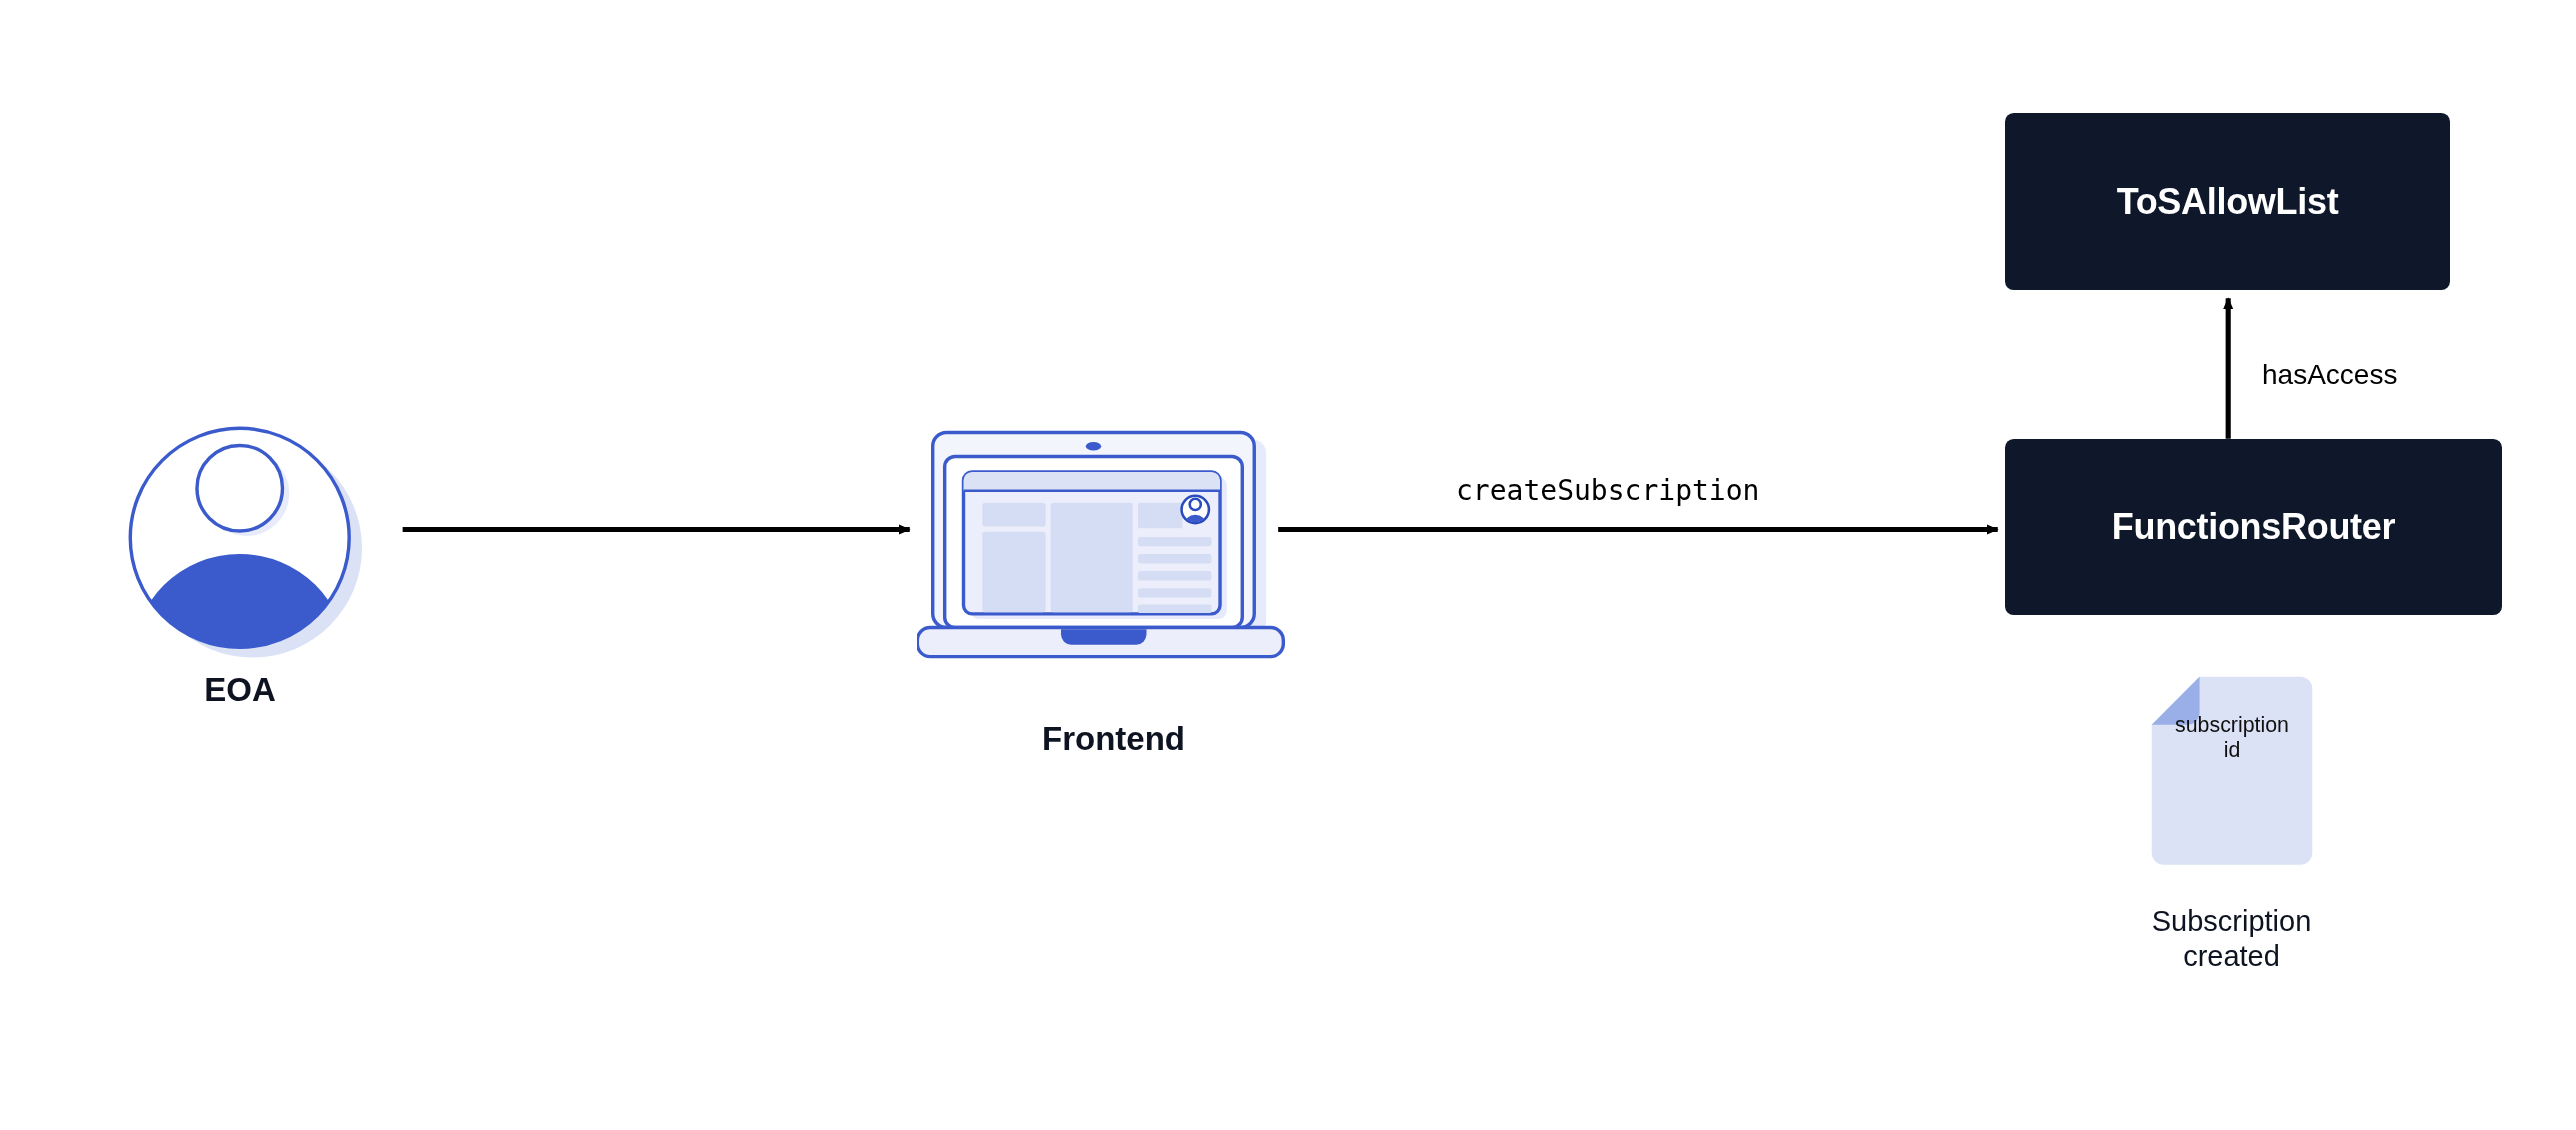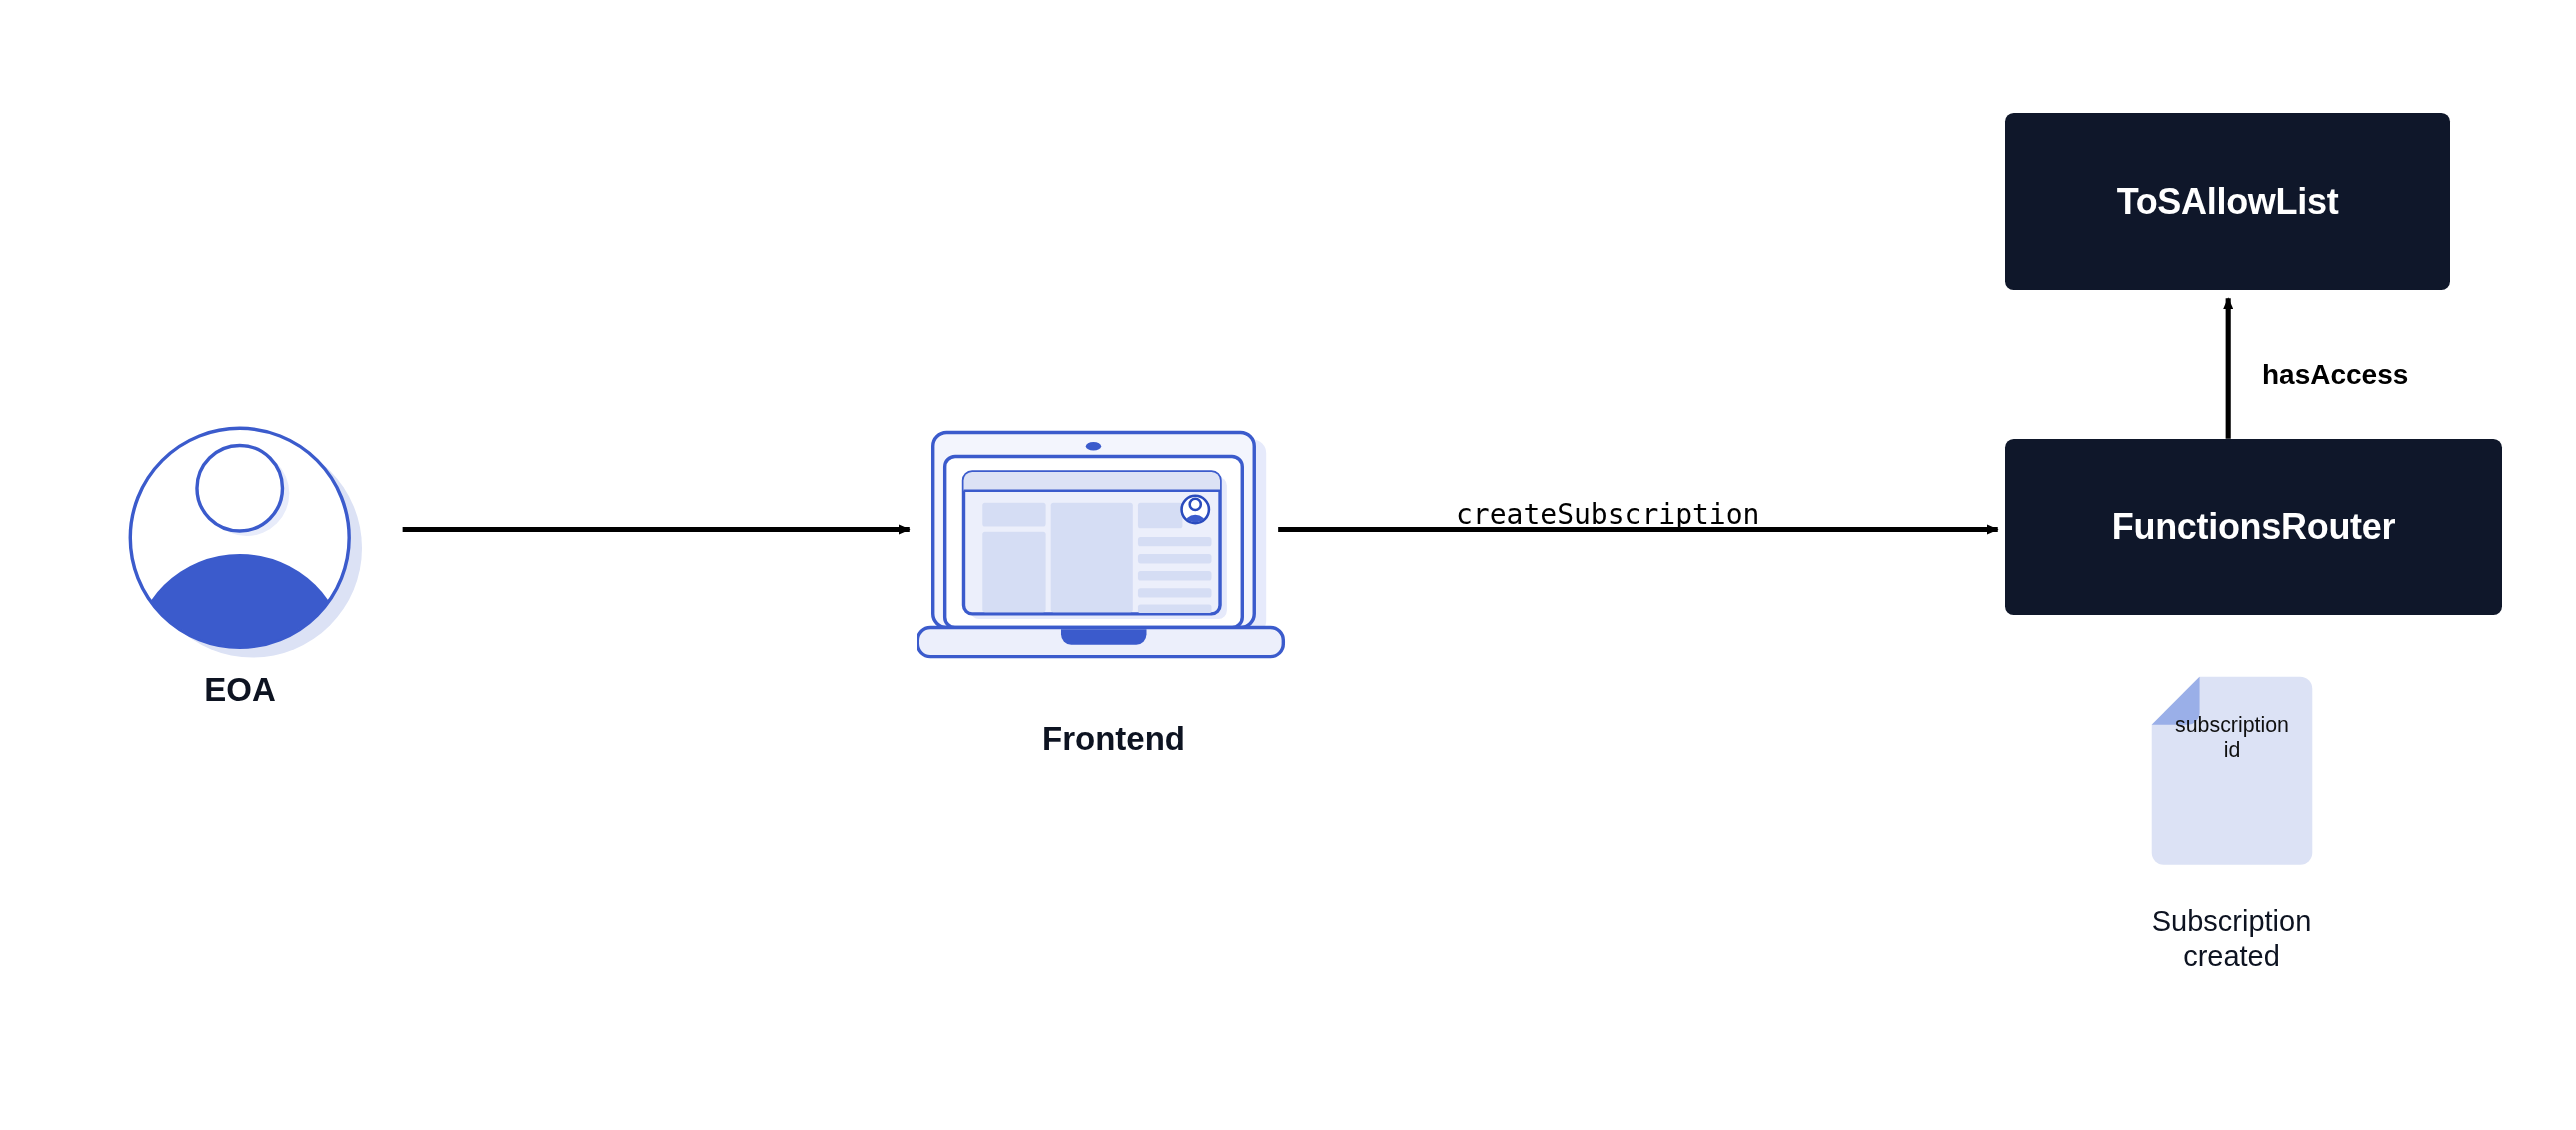--- a/index.html
+++ b/index.html
@@ -56,28 +56,26 @@
     position: absolute;
     color: #000000;
     white-space: nowrap;
     line-height: 1;
   }
   #label-create-subscription {
     left: 1456px;
     top: 477px;
     font-family: "DejaVu Sans Mono", "Liberation Mono", monospace;
     font-size: 28px;
-    margin-top: 24px;
   }
   #label-has-access {
     left: 2262px;
     top: 361px;
     font-family: "Liberation Sans", sans-serif;
     font-size: 28px;
-    font-weight: bold;
   }
 
   
   .node-caption {
     position: absolute;
     text-align: center;
     color: #0d1321;
     font-family: "Liberation Sans", sans-serif;
     font-weight: bold;
     font-size: 33px;

